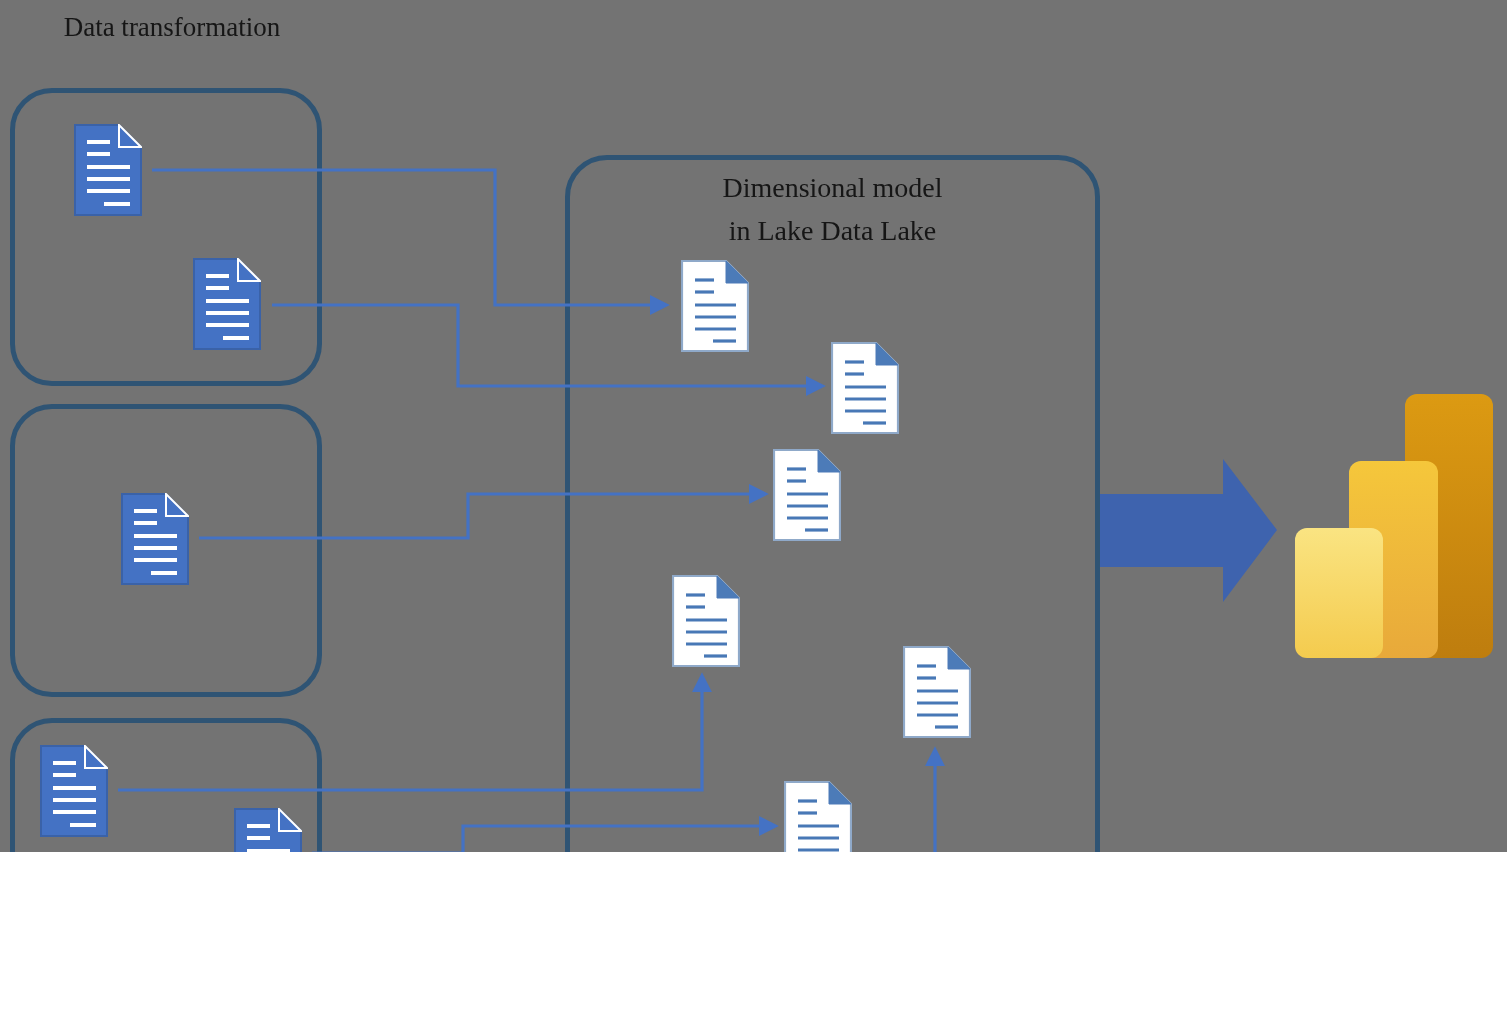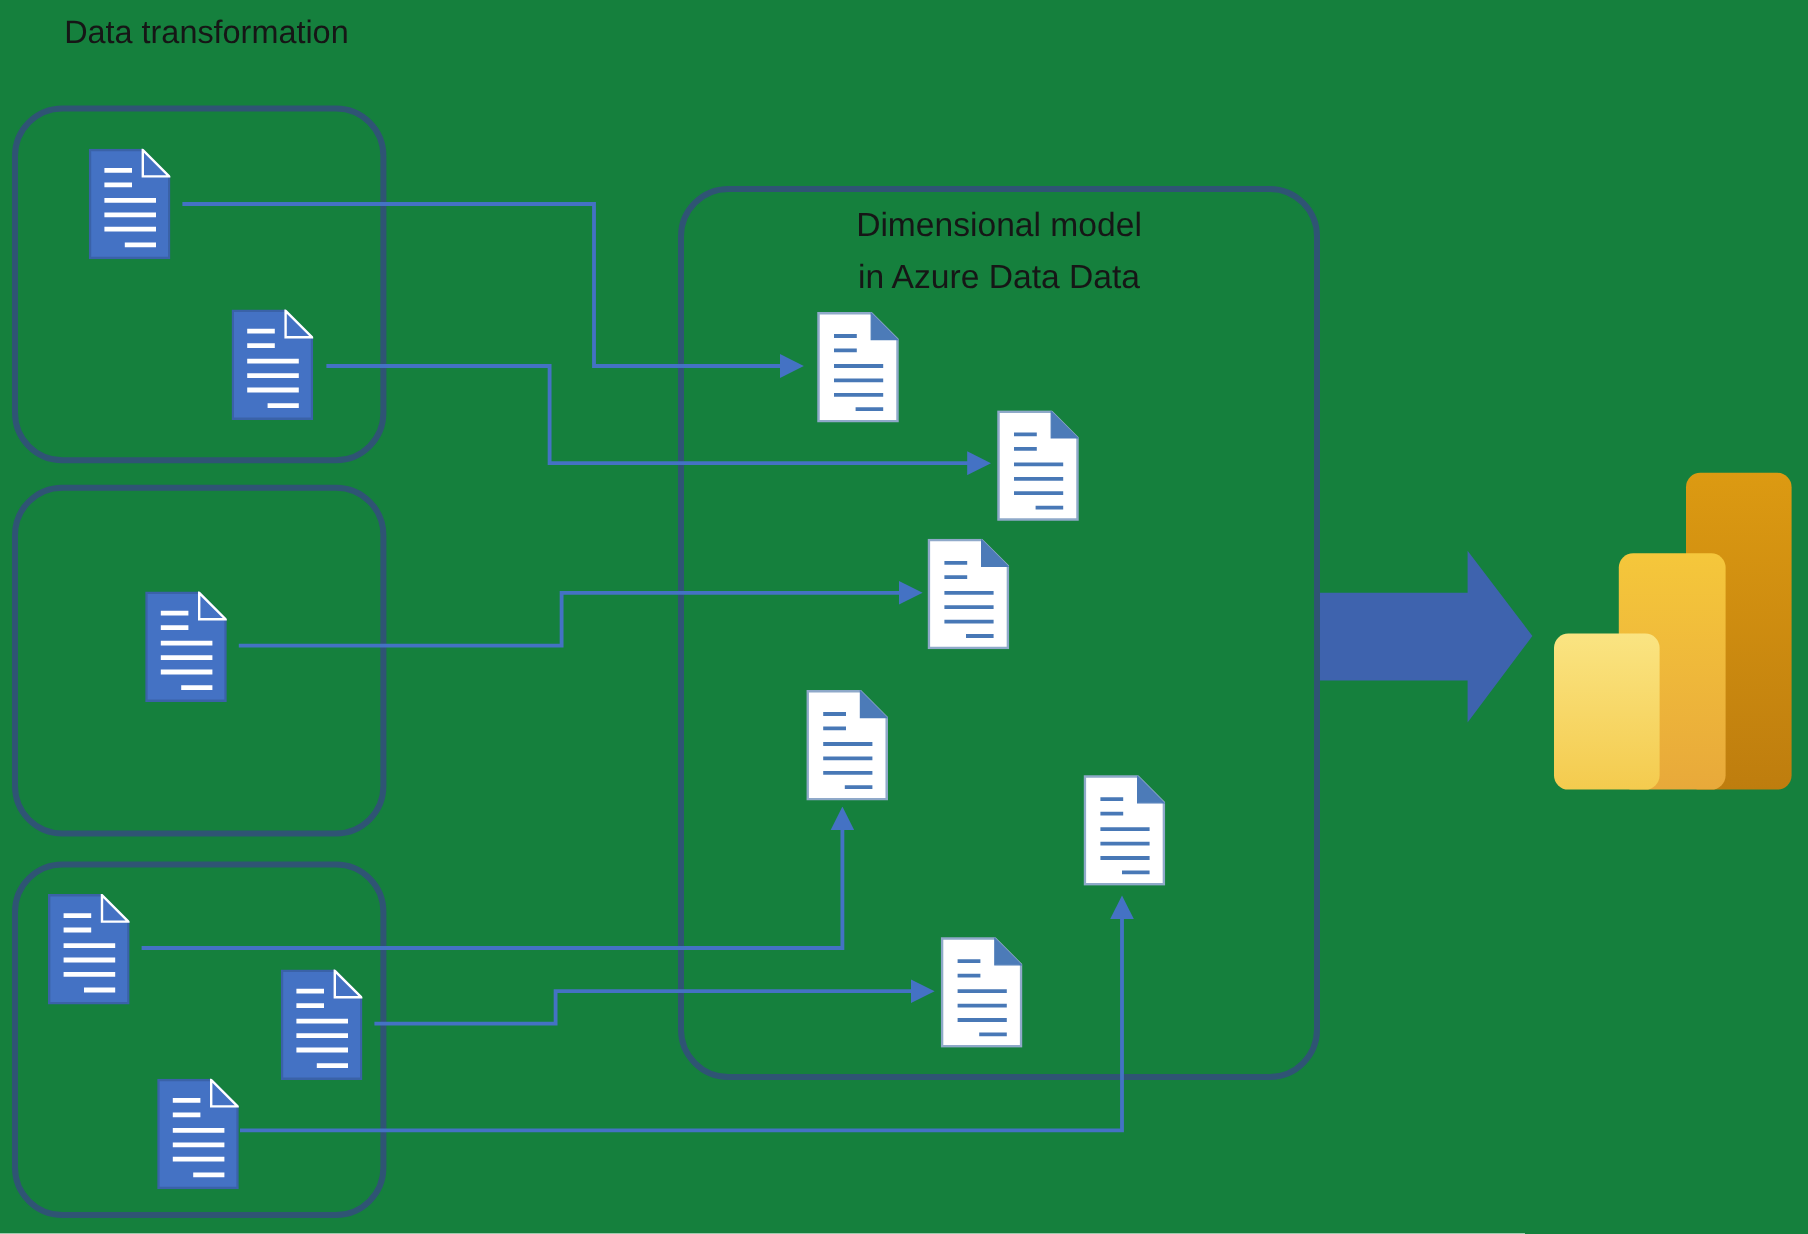--- a/index.html
+++ b/index.html
@@ -1,18 +1,18 @@
 <!DOCTYPE html>
 <html><head>
 <meta charset="utf-8">
 <style>
   html,body{margin:0;padding:0;background:#ffffff;}
   .canvas{
-    position:relative;width:1507px;height:1028px;background:#15803d;overflow:hidden;
-    font-family:Liberation Sans, sans-serif;
+    position:relative;width:1507px;height:852px;background:#737373;overflow:hidden;
+    font-family:Liberation Serif, serif;
   }
   .group-title{
     position:absolute;left:4px;top:6px;width:336px;text-align:center;
     font-size:27px;line-height:42px;color:#161616;
   }
   .model-title{
     position:absolute;left:0;right:0;top:6px;text-align:center;
     font-size:28px;line-height:43px;color:#161616;
   }
   .src-box,.model-box{
@@ -34,21 +34,21 @@
 
   <div id="box-layer">
       <div class="src-box" style="left: 10px; top: 88px; width: 312px; height: 298px; border-color: rgb(47, 84, 116);"></div>
       <div class="src-box" style="left: 10px; top: 404px; width: 312px; height: 293px; border-color: rgb(47, 84, 116);"></div>
       <div class="src-box" style="left: 10px; top: 718px; width: 312px; height: 297px; border-color: rgb(47, 84, 116);"></div>
     </div>
 
   <div class="model-box" id="model-box" style="left: 565px; top: 155px; width: 535px; height: 745px; border-color: rgb(47, 84, 116);">
     <div class="model-title">
       <div>Dimensional model</div>
-      <div>in Azure Data Data</div>
+      <div>in Lake Data Lake</div>
     </div>
   </div>
 
   <svg class="overlay" id="connector-layer" width="1507" height="1028">
     <defs>
       <marker id="arrowhead" viewBox="0 0 10 10" refX="0.5" refY="5" markerWidth="6.2" markerHeight="6.2" orient="auto-start-reverse">
         <path d="M0,0 L10,5 L0,10 Z" id="arrowhead-path" fill="#4472C4"></path>
       </marker>
     </defs>
   <polyline points="152,170 495,170 495,305 651,305" fill="none" stroke="#4472C4" stroke-width="3.2" marker-end="url(#arrowhead)"></polyline>

